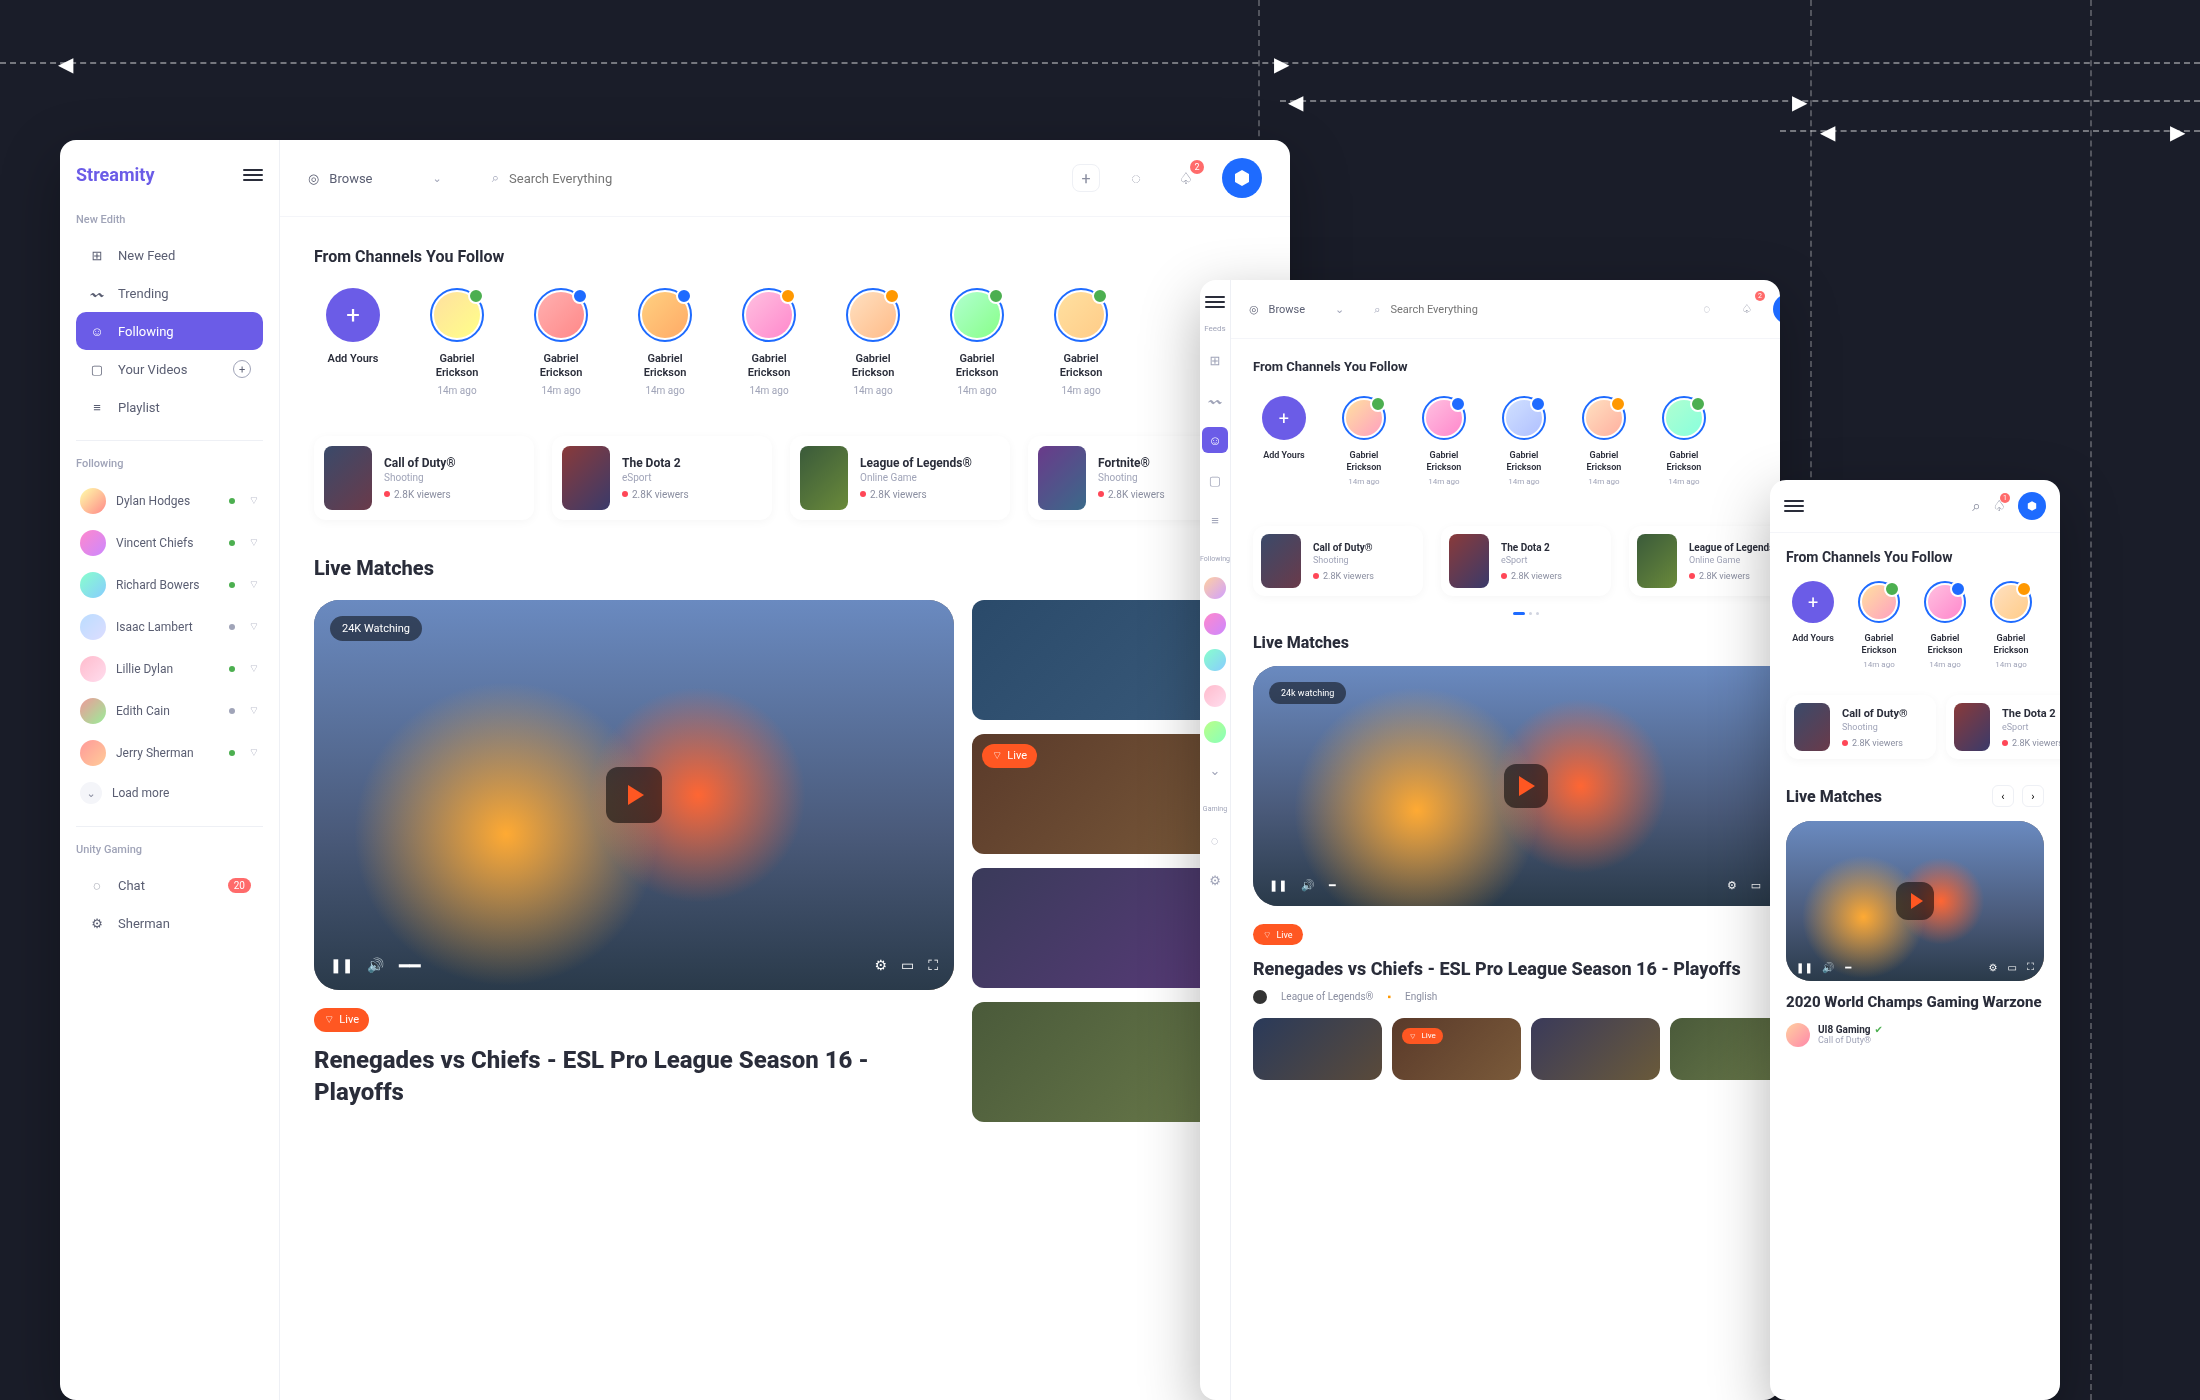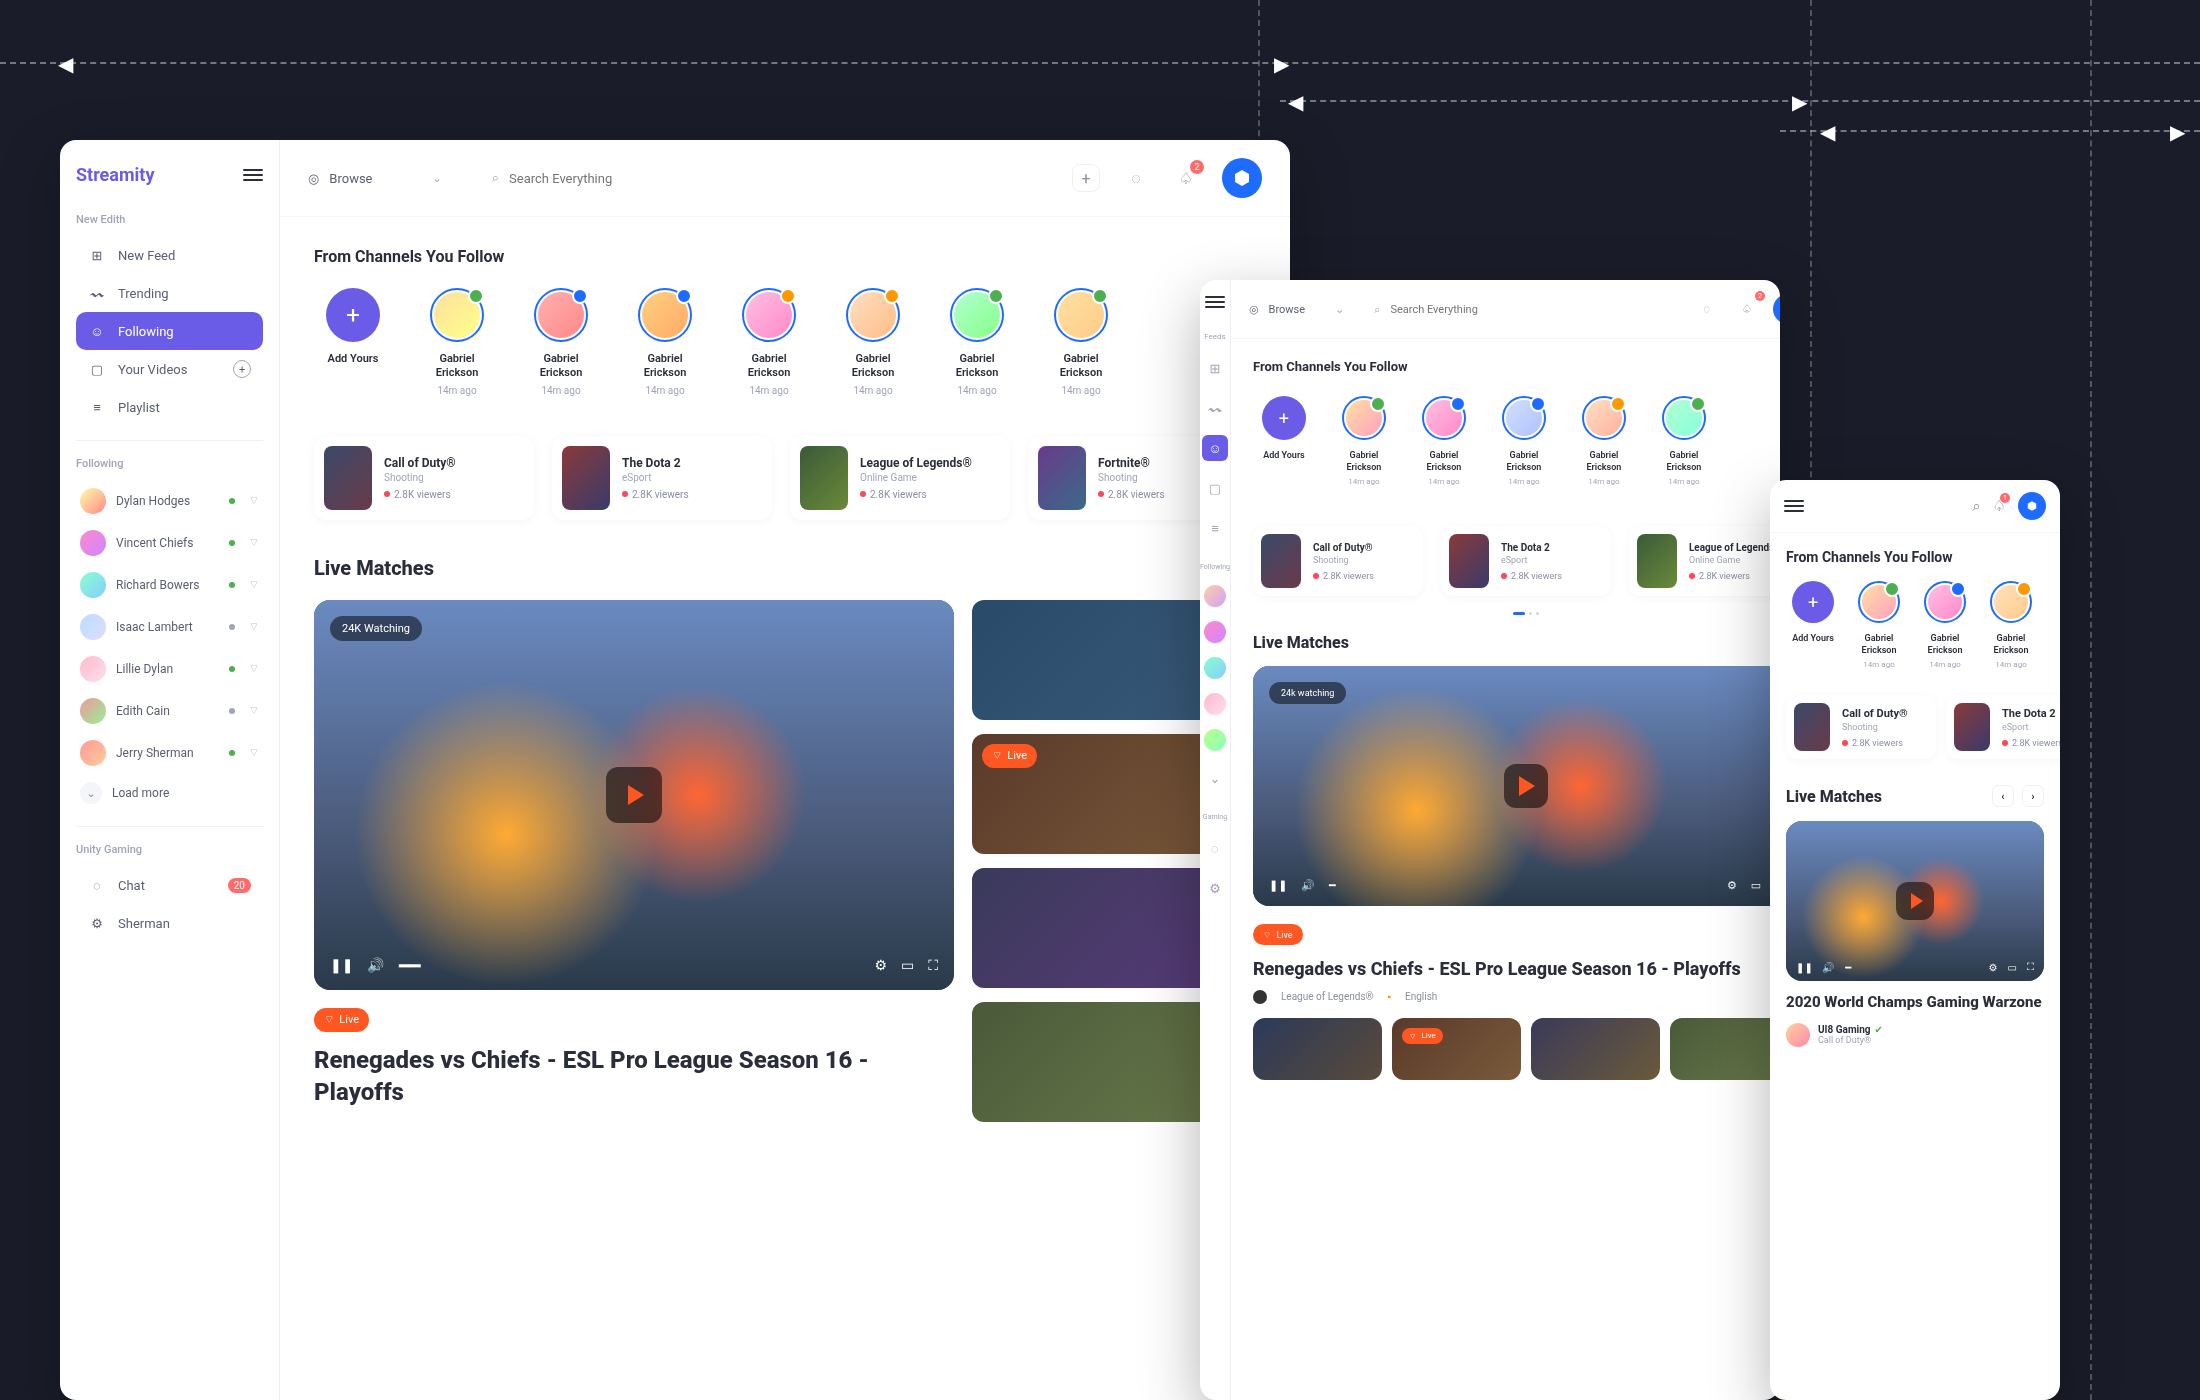--- a/index.html
+++ b/index.html
@@ -65,21 +65,21 @@
 .game-thumb { width: 48px; height: 64px; border-radius: 8px; background: linear-gradient(135deg,#3a4a6a,#6a3a4a); }
 .game-info { display: flex; flex-direction: column; justify-content: center; }
 .game-title { font-size: 12px; font-weight: 700; color: #2a2d3a; }
 .game-sub { font-size: 10px; color: #a0a4b8; margin-top: 2px; }
 .game-viewers { font-size: 10px; color: #8a8ea0; margin-top: 6px; display: flex; align-items: center; gap: 4px; }
 .dot-red { width: 6px; height: 6px; border-radius: 50%; background: #ff4757; }
 
 .live-section h2 { font-size: 20px; font-weight: 800; color: #2a2d3a; margin-bottom: 20px; }
 .live-grid { display: flex; gap: 18px; }
 .hero { width: 640px; }
-.hero-video { width: 100%; height: 390px; border-radius: 16px; background: linear-gradient(135deg,#4a5a7a,#8a6a4a); position: relative; overflow: hidden; }
+.hero-video { width: 100%; height: 390px; border-radius: 25px; background: linear-gradient(135deg,#4a5a7a,#8a6a4a); position: relative; overflow: hidden; }
 .video-scene { position:absolute; inset:0; background: radial-gradient(circle at 30% 60%, #ffaa33 0%, rgba(255,170,51,0) 30%), radial-gradient(circle at 60% 50%, #ff6633 0%, rgba(255,102,51,0) 25%), linear-gradient(180deg,#6a8ac0 0%, #4a5a7a 60%, #2a3a4a 100%); }
 .watching-pill { position: absolute; top: 16px; left: 16px; background: rgba(0,0,0,0.5); color: #fff; font-size: 11px; padding: 6px 12px; border-radius: 16px; }
 .play-btn { position: absolute; top: 50%; left: 50%; transform: translate(-50%,-50%); width: 56px; height: 56px; background: rgba(0,0,0,0.55); border-radius: 12px; display: flex; align-items: center; justify-content: center; }
 .play-tri { width: 0; height: 0; border-left: 16px solid #ff5722; border-top: 10px solid transparent; border-bottom: 10px solid transparent; margin-left: 3px; }
 .controls { position: absolute; bottom: 14px; left: 16px; right: 16px; display: flex; align-items: center; gap: 14px; color: #fff; font-size: 14px; }
 .controls .spacer { flex: 1; }
 .live-pill { display: inline-flex; align-items: center; gap: 5px; background: #ff5722; color: #fff; font-size: 11px; padding: 5px 10px; border-radius: 12px; margin-top: 18px; }
 .hero-title { font-size: 24px; font-weight: 800; color: #2a2d3a; margin-top: 12px; line-height: 1.35; }
 
 .side-thumbs { display: flex; flex-direction: column; gap: 14px; flex: 1; }
@@ -424,21 +424,21 @@
 </div>
 
 <div class="window tablet">
   <div class="tablet-wrap">
     <div class="sidebar-mini">
       <div class="menu-icon" style="gap:3px;">
           <span></span>
           <span></span>
           <span></span>
         </div>
-      <div style="font-size:8px;color:#a0a4b8;margin-top:10px;">Feeds</div>
+      <div style="font-size:8px;color:#a0a4b8;margin-top:2px;">Feeds</div>
       <div class="mini-icon">⊞</div>
       <div class="mini-icon">〰</div>
       <div class="mini-icon active">☺</div>
       <div class="mini-icon">▢</div>
       <div class="mini-icon">≡</div>
       <div style="font-size:7px;color:#a0a4b8;margin-top:8px;">Following</div>
       <div class="mini-avatar"></div>
       <div class="mini-avatar" style="background:linear-gradient(135deg,#f8c,#c8f);"></div>
       <div class="mini-avatar" style="background:linear-gradient(135deg,#8fc,#8cf);"></div>
       <div class="mini-avatar" style="background:linear-gradient(135deg,#fbc,#fde);"></div>

